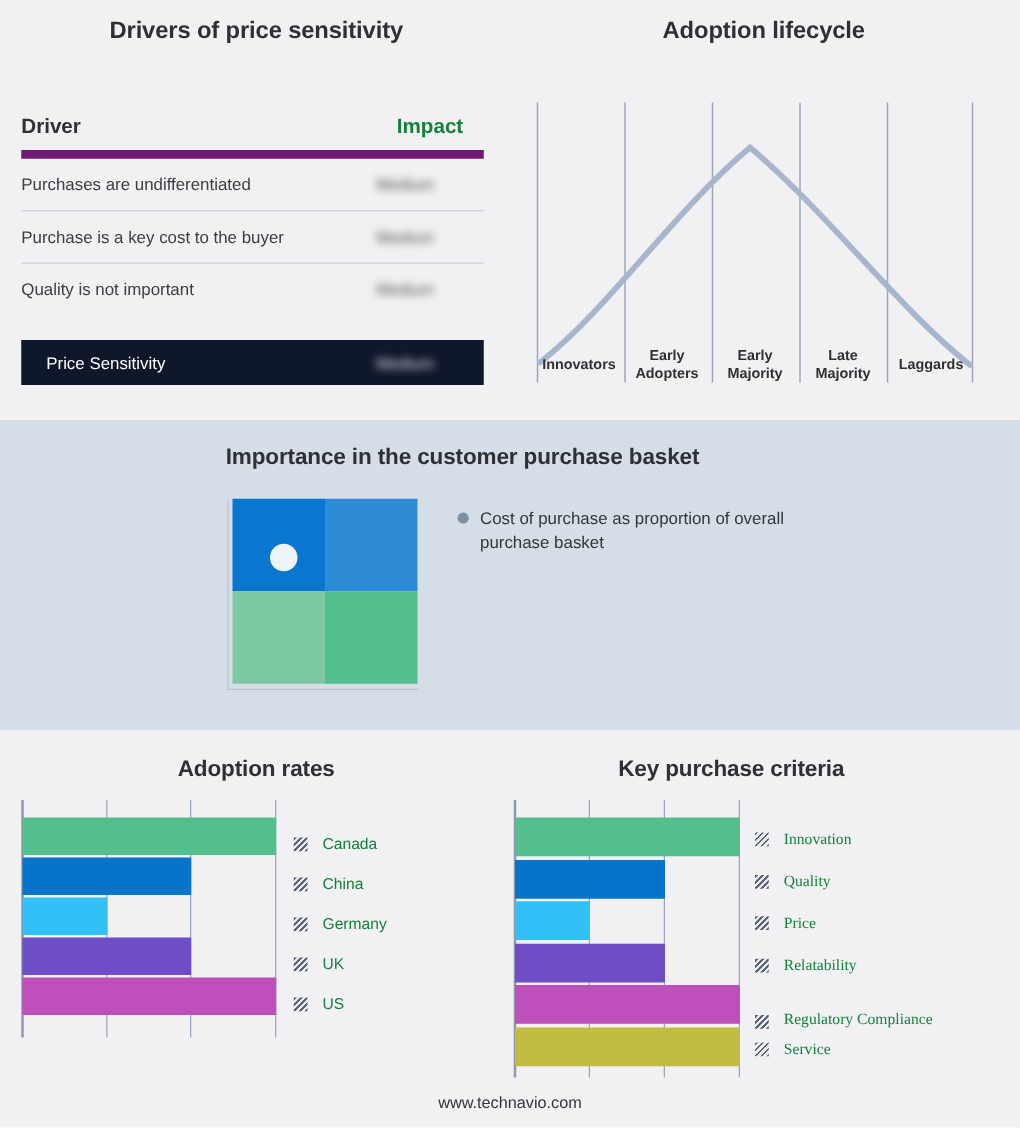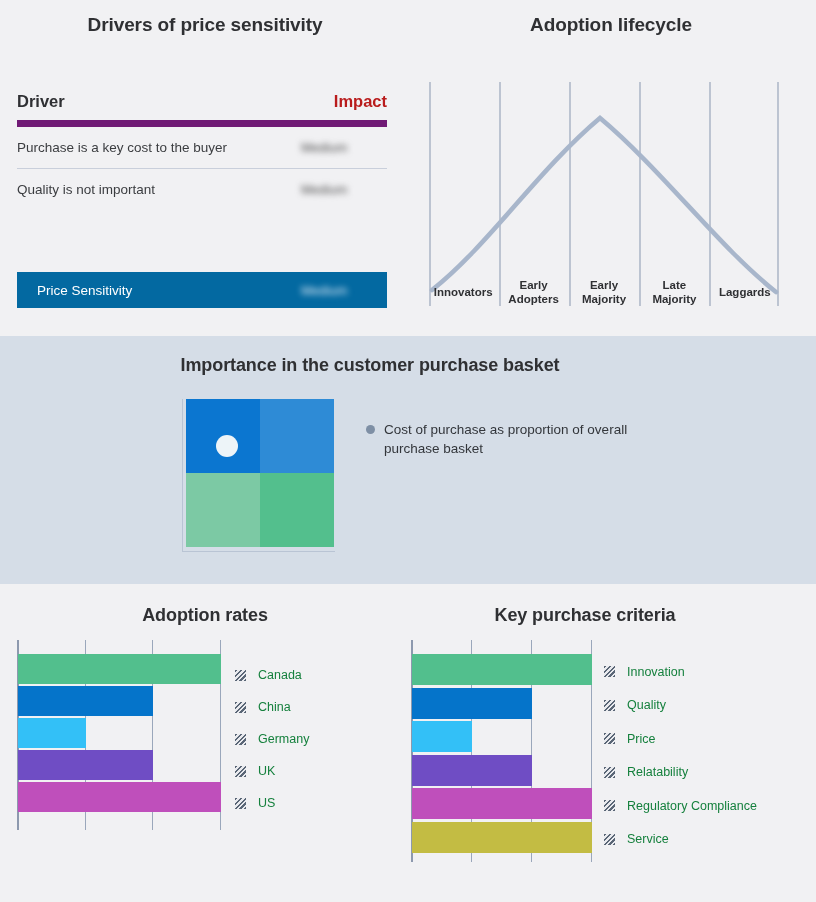--- a/index.html
+++ b/index.html
@@ -67,24 +67,24 @@
     border-bottom: 7px solid #701a75;
   }
   .dt-head .c1 {
     flex: 1;
     font-size: 16.5px;
     font-weight: bold;
     color: #2f3033;
   }
   .dt-head .c2 {
     width: 86px;
-    text-align: right;
+    text-align: center;
     font-size: 16.5px;
     font-weight: bold;
-    color: #b91c1c;
+    color: #15803d;
   }
   .dt-row {
     display: flex;
     align-items: center;
     height: 41px;
     border-bottom: 1px solid #c9cfdb;
   }
   .dt-row:last-of-type { border-bottom: none; }
   .dt-row .c1 {
     flex: 1;
@@ -180,21 +180,21 @@
     left: 33px;
     top: 36px;
     width: 22px;
     height: 22px;
     border-radius: 50%;
     background: #edf4f8;
   }
   #basket-legend {
     position: absolute;
     left: 366px;
-    top: 420px;
+    top: 405px;
     width: 290px;
   }
   .bl-item {
     display: flex;
     align-items: flex-start;
     margin-bottom: 22px;
   }
   .bl-dot {
     width: 9px;
     height: 9px;
@@ -277,30 +277,34 @@
 
   <div class="panel-title" id="title-drivers">Drivers of price sensitivity</div>
 
   <div id="drivers-table">
     <div class="dt-head">
       <div class="c1">Driver</div>
       <div class="c2">Impact</div>
     </div>
 
     <div class="dt-row">
+      <div class="c1">Purchases are undifferentiated</div>
+      <div class="c2">Medium</div>
+    </div>
+    <div class="dt-row">
       <div class="c1">Purchase is a key cost to the buyer</div>
       <div class="c2">Medium</div>
     </div>
     <div class="dt-row">
       <div class="c1">Quality is not important</div>
       <div class="c2">Medium</div>
     </div>
   </div>
 
-  <div id="price-sensitivity-row" style="background: #0369a1;">
+  <div id="price-sensitivity-row" style="background: #0f172a;">
     <div class="c1">Price Sensitivity</div>
     <div class="c2">Medium</div>
   </div>
 
   <div class="panel-title" id="title-adoption">Adoption lifecycle</div>
 
   <div id="lifecycle">
     <svg width="352" height="230" viewBox="0 0 352 230">
 
       <g>
@@ -407,41 +411,42 @@
     <div id="criteria-bars">
         <div class="bc-bar" style="left: 1px; top: 14px; height: 31px; width: 180px; background: rgb(82, 191, 141);"></div>
         <div class="bc-bar" style="left: 1px; top: 47.5px; height: 31px; width: 120px; background: rgb(5, 116, 202);"></div>
         <div class="bc-bar" style="left: 1px; top: 81px; height: 31px; width: 60px; background: rgb(51, 192, 247);"></div>
         <div class="bc-bar" style="left: 1px; top: 114.5px; height: 31px; width: 120px; background: rgb(111, 77, 196);"></div>
         <div class="bc-bar" style="left: 1px; top: 148px; height: 31px; width: 180px; background: rgb(191, 79, 187);"></div>
         <div class="bc-bar" style="left: 1px; top: 181.5px; height: 31px; width: 180px; background: rgb(195, 188, 67);"></div>
       </div>
   </div>
 
-  <div class="bc-legend" id="legend-criteria" style="left:604px; top:655px;">
+  <div class="bc-legend" id="legend-criteria" style="left:604px; top:655px;font-family:Liberation Serif, serif;">
       <div class="bc-leg-item" style="height: 33.5px;">
         <span class="hatch-swatch"></span>
         <span class="bc-leg-label">Innovation</span>
       </div>
       <div class="bc-leg-item" style="height: 33.5px;">
         <span class="hatch-swatch"></span>
         <span class="bc-leg-label">Quality</span>
       </div>
       <div class="bc-leg-item" style="height: 33.5px;">
         <span class="hatch-swatch"></span>
         <span class="bc-leg-label">Price</span>
       </div>
       <div class="bc-leg-item" style="height: 33.5px;">
         <span class="hatch-swatch"></span>
         <span class="bc-leg-label">Relatability</span>
       </div>
+      <div class="bc-leg-item" style="height: 33.5px; align-items: flex-end;">
+        <span class="hatch-swatch"></span>
+        <span class="bc-leg-label">Regulatory Compliance</span>
+      </div>
       <div class="bc-leg-item" style="height: 33.5px;">
         <span class="hatch-swatch"></span>
-        <span class="bc-leg-label">Regulatory Compliance</span>
-      </div>
-      <div class="bc-leg-item" style="height: 33.5px;">
-        <span class="hatch-swatch"></span>
         <span class="bc-leg-label">Service</span>
       </div>
     </div>
 
+  <div id="footer">www.technavio.com</div>
 
 </div>
 
 </body></html>

